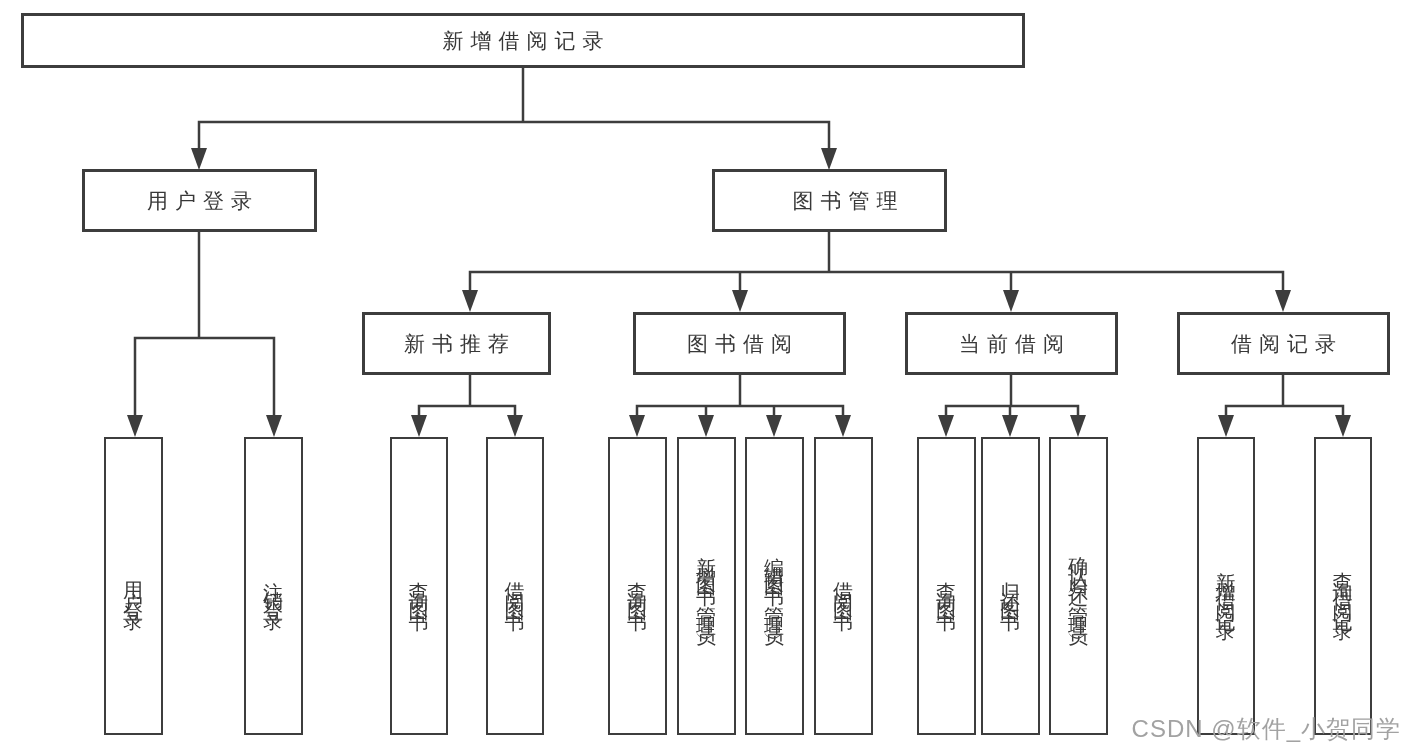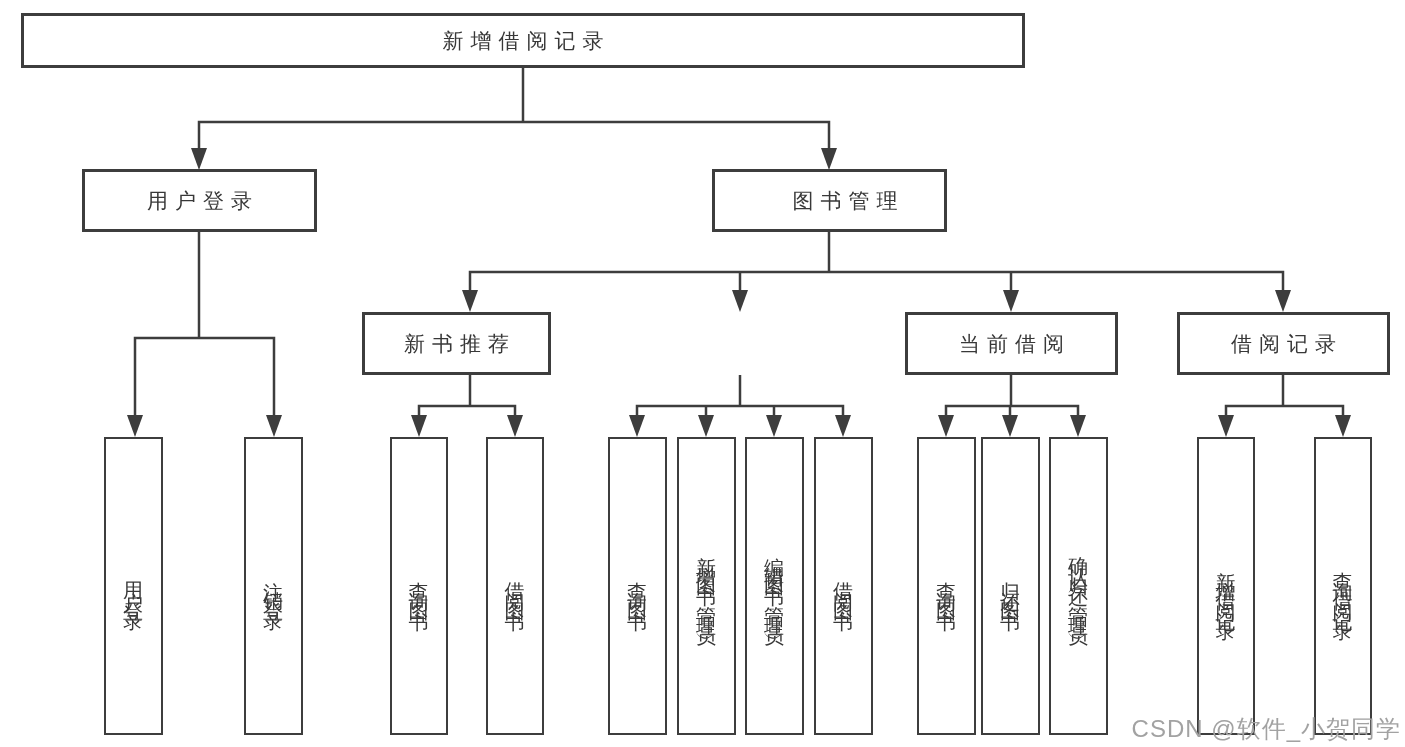--- a/index.html
+++ b/index.html
@@ -123,20 +123,23 @@
   <div class="box hbox" style="left:82px;top:169px;width:235px;height:63px;">
     <span>用户登录</span>
   </div>
   <div class="box hbox" style="left:712px;top:169px;width:235px;height:63px;padding-left:31px;">
     <span>图书管理</span>
   </div>
 
   <div class="box hbox" style="left:362px;top:312px;width:189px;height:63px;">
     <span>新书推荐</span>
   </div>
+  <div class="box hbox" style="left:633px;top:312px;width:213px;height:63px;">
+    <span>图书借阅</span>
+  </div>
   <div class="box hbox" style="left:1177px;top:312px;width:213px;height:63px;">
     <span>借阅记录</span>
   </div>
   <div class="box hbox" style="left:905px;top:312px;width:213px;height:63px;">
     <span>当前借阅</span>
   </div>
 
   <div class="box vbox" style="left:104px;top:437px;width:59px;height:298px;">
     <span class="vtext">用户登录</span>
   </div>

